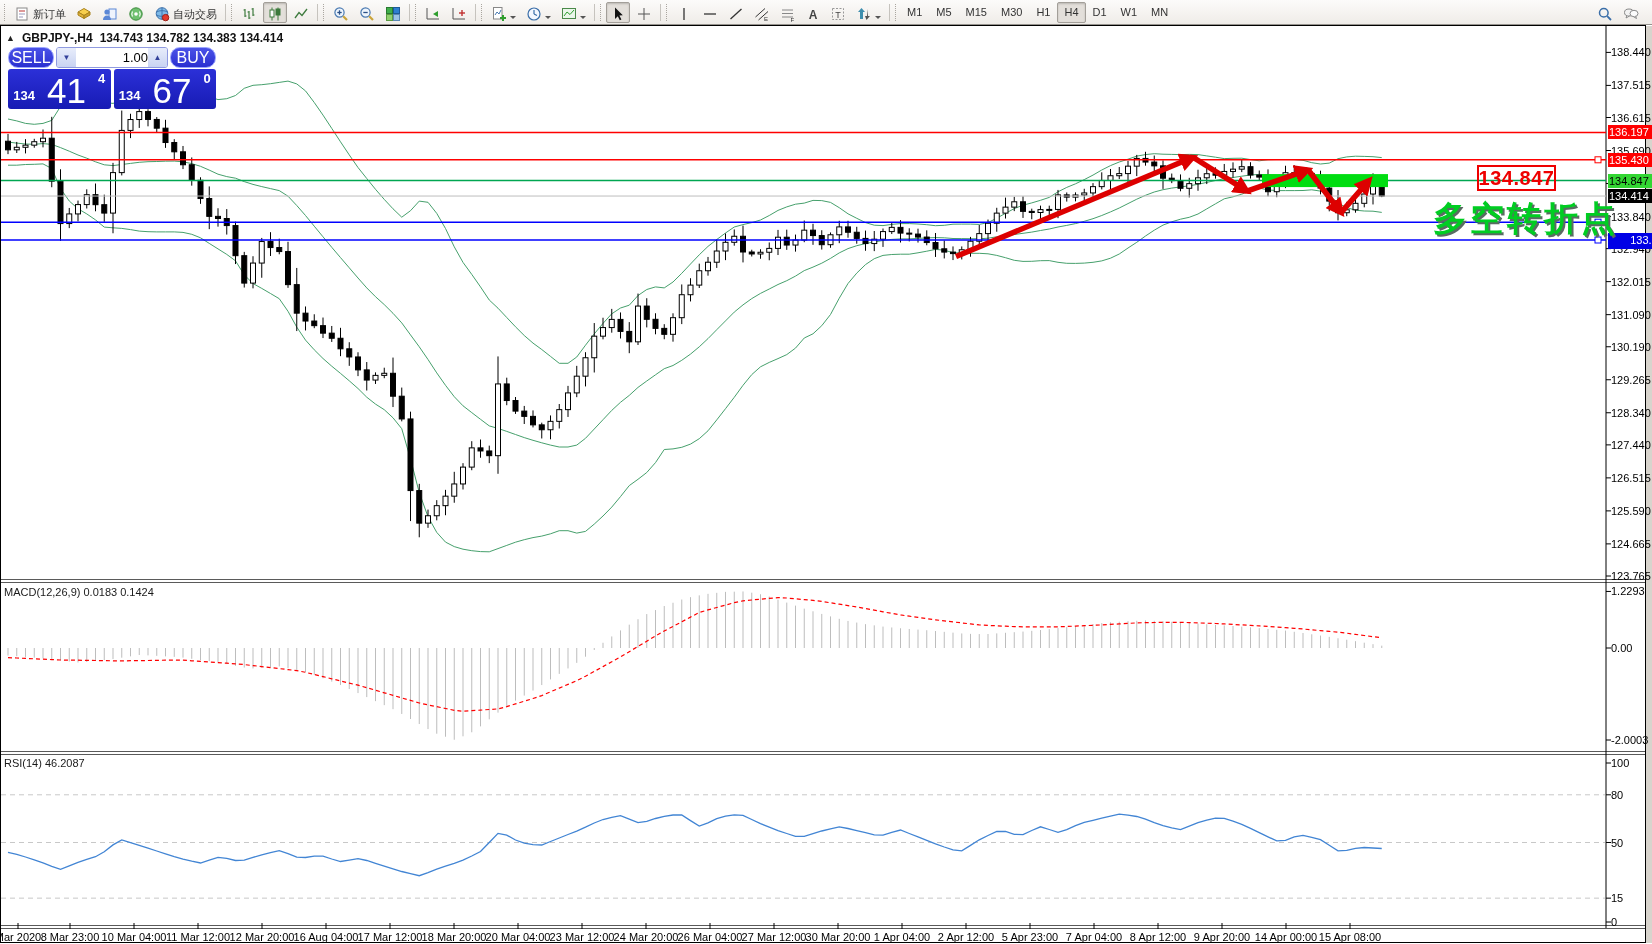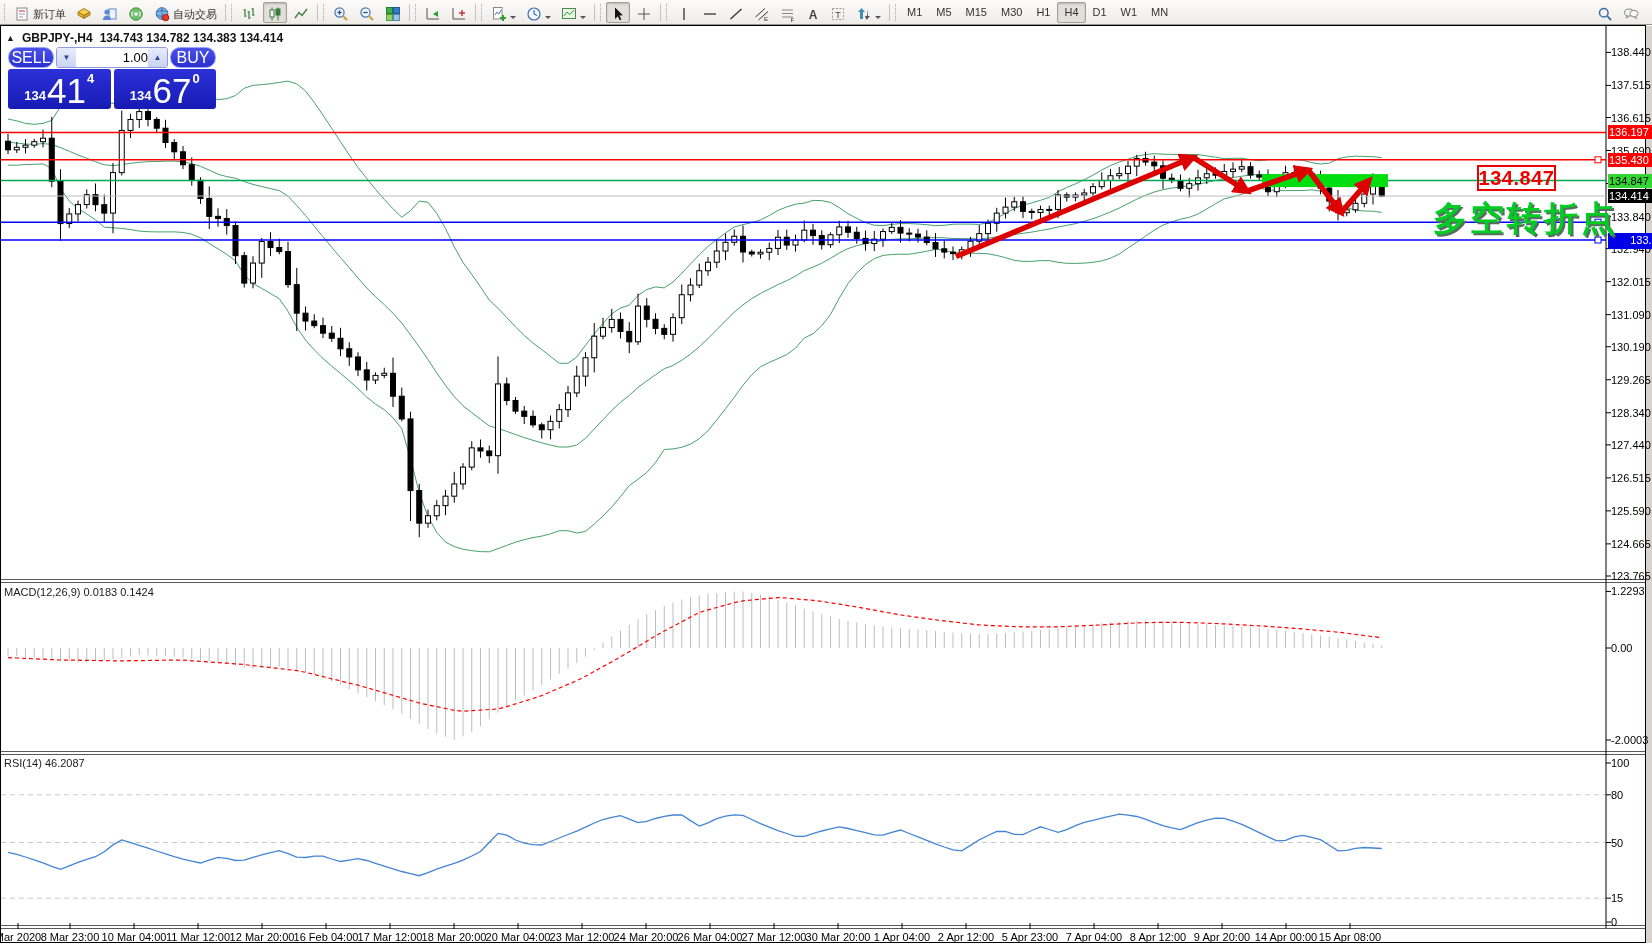--- a/index.html
+++ b/index.html
@@ -31,21 +31,21 @@
   .tp-row1{display:flex;height:21px;gap:2px}
   .btn-side{flex:0 0 46px;background:linear-gradient(#4a52e8,#2a2fd0);border:1px solid #9aa4ff;border-radius:10px;
     color:#fff;font-size:16px;font-weight:400;display:flex;align-items:center;justify-content:center}
   .stepper{flex:1;display:flex;border:1px solid #8f9ae0;border-radius:3px;overflow:hidden;background:#fff}
   .step-btn{width:19px;background:linear-gradient(#e8edfb,#c9d3f2);display:flex;align-items:center;justify-content:center;font-size:8px;color:#33409a}
   .vol-input{flex:1;border:none;outline:none;text-align:right;font-size:13px;color:#000;min-width:10px}
   .tp-row2{display:flex;height:40px;margin-top:1px;gap:3px}
   .px-cell{flex:1;background:linear-gradient(#2b30d8,#171bb4);border-radius:3px;color:#fff;
     display:flex;align-items:flex-end;justify-content:center;padding-bottom:2px}
   .px-small{font-size:13px;font-weight:700;margin-bottom:4px}
-  .px-big{font-size:35px;line-height:33px;font-weight:400;margin:0 1px}
+  .px-big{font-size:35px;line-height:33px;font-weight:400;margin:0 12px}
   .px-sup{font-size:13px;font-weight:700;align-self:flex-start;margin-top:2px}
   
   .ax-label{position:absolute;left:1611px;font-size:11px;color:#000;line-height:13px;z-index:2;white-space:nowrap}
   .badge{position:absolute;left:1608px;width:62px;height:14px;font-size:11px;line-height:14px;padding-left:1px;z-index:3;white-space:nowrap}
   .ind-label{position:absolute;left:4px;font-size:11px;color:#1a1a1a;z-index:3;white-space:nowrap}
   .t-label{position:absolute;top:931px;font-size:11px;color:#000;transform:translateX(-50%);z-index:2;white-space:nowrap}
   .price-box{position:absolute;left:1477px;top:165px;width:79px;height:26px;border:2px solid #ee0000;color:#ee0000;
     font-size:20px;font-weight:700;display:flex;align-items:center;justify-content:center;z-index:4;letter-spacing:.5px}
   .cn-note{position:absolute;left:1433px;top:196px;z-index:4;font-size:34px;font-weight:700;color:#00cd22;
     letter-spacing:3px;white-space:nowrap;text-shadow:2px 2px 0 #5a6b63}
@@ -947,21 +947,21 @@
     <div class="ax-label" style="top: 757px;">100</div>
     <div class="ax-label" style="top: 788.8px;">80</div>
     <div class="ax-label" style="top: 836.5px;">50</div>
     <div class="ax-label" style="top: 892.15px;">15</div>
     <div class="ax-label" style="top: 916px;">0</div>
     <div class="t-label" style="left: 18px;">Mar 2020</div>
     <div class="t-label" style="left: 70px;">8 Mar 23:00</div>
     <div class="t-label" style="left: 134px;">10 Mar 04:00</div>
     <div class="t-label" style="left: 198px;">11 Mar 12:00</div>
     <div class="t-label" style="left: 262px;">12 Mar 20:00</div>
-    <div class="t-label" style="left: 326px;">16 Feb 04:00</div>
+    <div class="t-label" style="left: 326px;">16 Aug 04:00</div>
     <div class="t-label" style="left: 390px;">17 Mar 12:00</div>
     <div class="t-label" style="left: 454px;">18 Mar 20:00</div>
     <div class="t-label" style="left: 518px;">20 Mar 04:00</div>
     <div class="t-label" style="left: 582px;">23 Mar 12:00</div>
     <div class="t-label" style="left: 646px;">24 Mar 20:00</div>
     <div class="t-label" style="left: 710px;">26 Mar 04:00</div>
     <div class="t-label" style="left: 774px;">27 Mar 12:00</div>
     <div class="t-label" style="left: 838px;">30 Mar 20:00</div>
     <div class="t-label" style="left: 902px;">1 Apr 04:00</div>
     <div class="t-label" style="left: 966px;">2 Apr 12:00</div>

